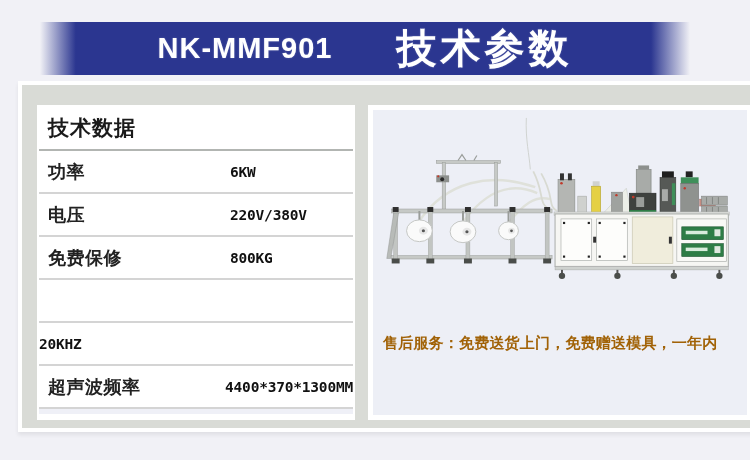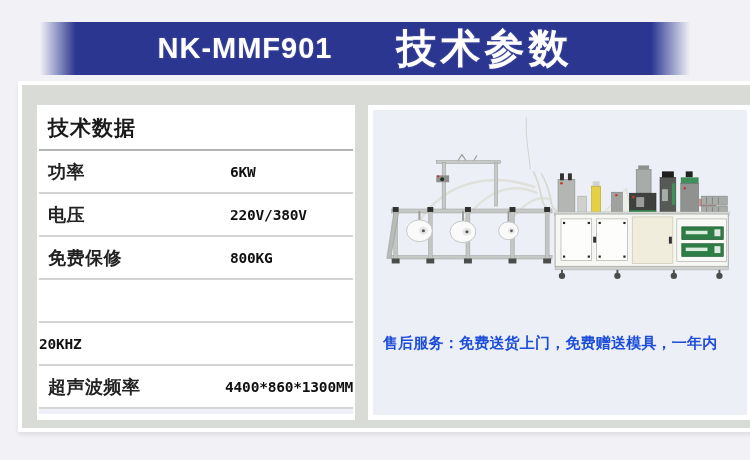--- a/index.html
+++ b/index.html
@@ -51,21 +51,21 @@
   
   .right-card{
     flex:1;background:#ffffff;padding:5px;box-sizing:border-box;
     display:flex;flex-direction:column;
   }
   .right-inner{flex:1;background:#edeff6;display:flex;flex-direction:column;overflow:hidden;}
   .machine-wrap{height:198px;flex:0 0 198px;}
   .machine-wrap svg{display:block;width:100%;height:100%;}
   .service{
     padding:20px 8px 0 10px;
-    font-size:15px;font-weight:bold;color:#1d4ed8;line-height:30px;
+    font-size:15px;font-weight:bold;color:#a16207;line-height:30px;
     white-space:nowrap;letter-spacing:0.2px;
   }
 </style>
 </head>
 <body>
 
 <div class="banner">
   <span class="model">NK-MMF901</span>
   <span class="title">技术参数</span>
 </div>
@@ -88,21 +88,21 @@
       <span class="row-label">免费保修</span>
       <span class="row-value">800KG</span>
     </div>
     <div class="spec-row">
     </div>
     <div class="spec-row">
       <span class="row-value">20KHZ</span>
     </div>
     <div class="spec-row">
       <span class="row-label">超声波频率</span>
-      <span class="row-value">4400*860*1300MM</span>
+      <span class="row-value">4400*370*1300MM</span>
     </div>
 
     <div class="spec-footer"></div>
   </div>
 
   <div class="right-card">
     <div class="right-inner">
       <div class="machine-wrap">
         <svg viewBox="0 0 350 200" preserveAspectRatio="xMidYMid meet">
 

